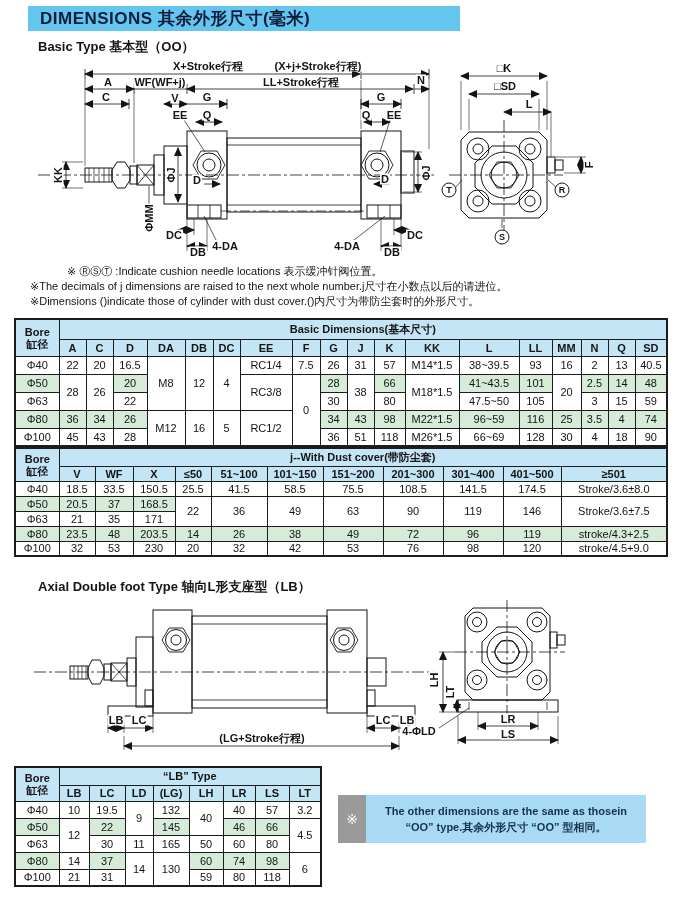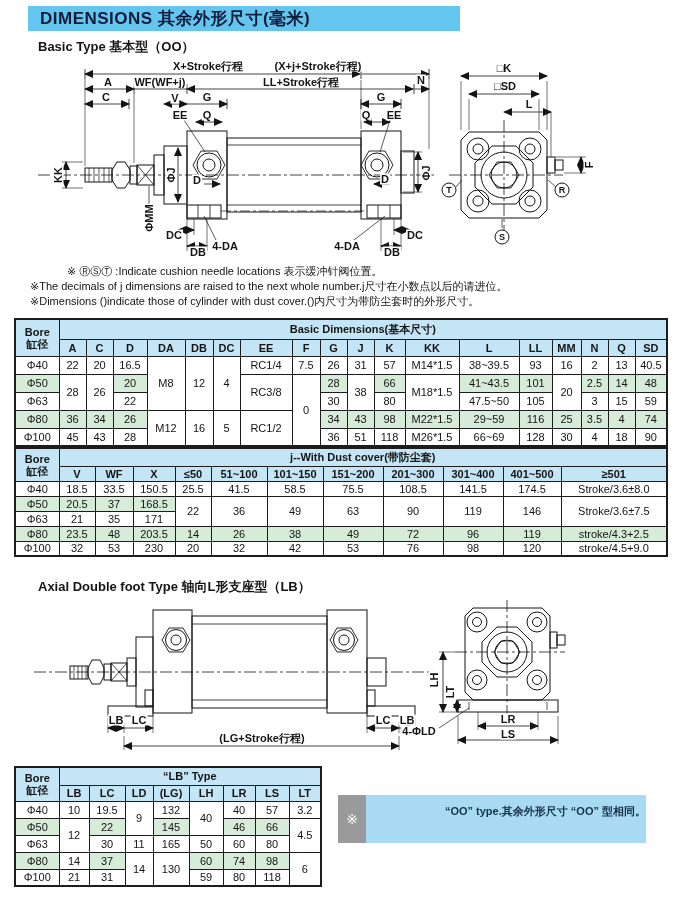--- a/index.html
+++ b/index.html
@@ -314,21 +314,21 @@
     <td class="g">34</td>
     <td class="g">26</td>
     <td rowspan="2">M12</td>
     <td rowspan="2">16</td>
     <td rowspan="2">5</td>
     <td rowspan="2">RC1/2</td>
     <td class="g">34</td>
     <td class="g">43</td>
     <td class="g">98</td>
     <td class="g">M22*1.5</td>
-    <td class="g">29~59</td>
+    <td class="g">96~59</td>
     <td class="g">116</td>
     <td class="g">25</td>
     <td class="g">3.5</td>
     <td class="g">4</td>
     <td class="g">74</td>
   </tr>
   <tr style="height:18px">
     <td>Φ100</td>
     <td>45</td>
     <td>43</td>
@@ -610,14 +610,15 @@
     <td>31</td>
     <td>59</td>
     <td>80</td>
     <td>118</td>
   </tr>
 </tbody>
   </table>
 
 <div class="abs graybox" style="left:338px; top:795px; width:28px; height:48px; line-height:48px;">※</div>
 <div class="abs bluebox" style="left:366px; top:795px; width:280px; height:48px; padding-top:8px;">
-  <div style="line-height:16px;text-align:right;">“OO” type.其余外形尺寸 “OO” 型相同。</div>
+  <div style="line-height:16px;">The other dimensions are the same as thosein</div>
+  <div style="line-height:16px;">“OO” type.其余外形尺寸 “OO” 型相同。</div>
 </div>
 
 </body></html>

